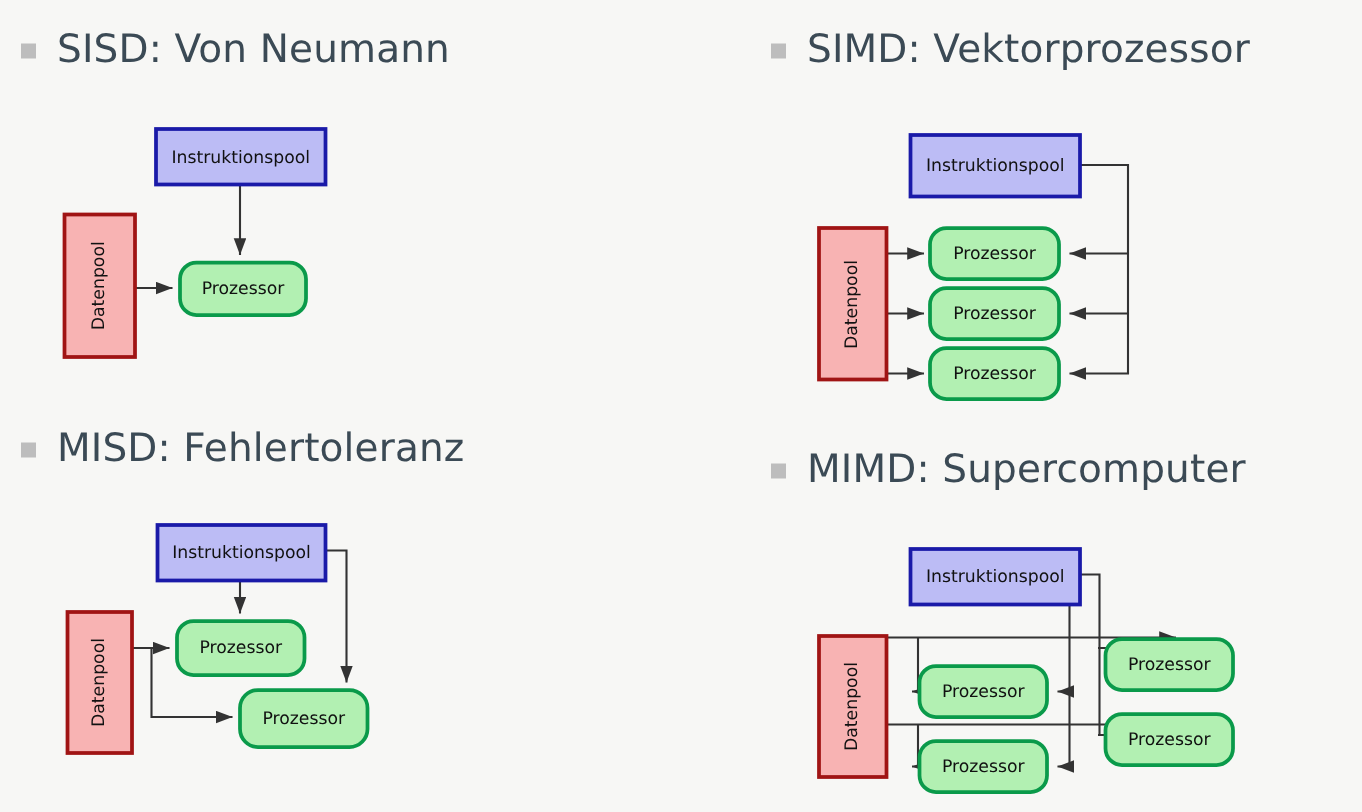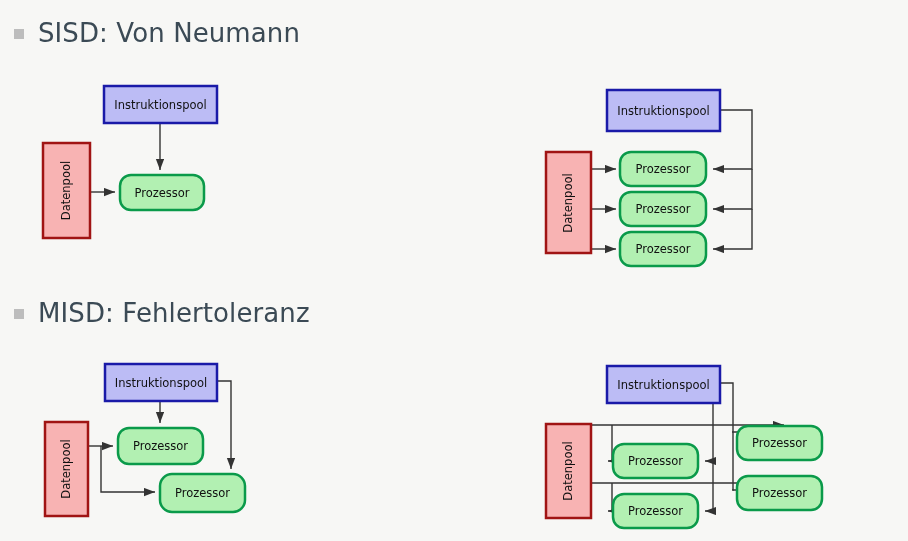--- a/index.html
+++ b/index.html
@@ -96,20 +96,24 @@
 
         <g>
           <rect x="120" y="175" width="84" height="35" rx="11" ry="11" fill="#b2f0b2" stroke="#0a9a4a" stroke-width="2.5"></rect>
           <text class="box-label" x="162" y="193">Prozessor</text>
         </g>
       </svg>
     </div>
   </div>
 
   <div class="quadrant" style="left:454px;top:0;width:454px;height:285px;">
+    <div class="heading" style="left:60px;top:20px;">
+      <span class="bullet"></span>
+      <span class="heading-text">SIMD: Vektorprozessor</span>
+    </div>
     <div class="diagram" style="left:0;top:0;">
       <svg width="454" height="285" viewBox="0 0 454 285">
         <defs>
           <marker id="arrowB" markerWidth="9" markerHeight="9" refX="8" refY="3" orient="auto" markerUnits="strokeWidth">
             <path d="M0,0 L8,3 L0,6 z" fill="#333333"></path>
           </marker>
         </defs>
 
         <path d="M266,110 L298,110 L298,169 L259,169" stroke="#333333" stroke-width="1.4" fill="none" marker-end="url(#arrowB)"></path>
         <path d="M298,169 L298,209 L259,209" stroke="#333333" stroke-width="1.4" fill="none" marker-end="url(#arrowB)"></path>
@@ -138,21 +142,21 @@
           <text class="box-label" x="209" y="209.5">Prozessor</text>
         </g>
         <g>
           <rect x="166" y="232" width="86" height="34" rx="11" ry="11" fill="#b2f0b2" stroke="#0a9a4a" stroke-width="2.5"></rect>
           <text class="box-label" x="209" y="249.5">Prozessor</text>
         </g>
       </svg>
     </div>
   </div>
 
-  <div class="quadrant" style="left:0;top:285px;width:454px;height:256px;">
+  <div class="quadrant" style="left:0;top:271px;width:454px;height:256px;">
     <div class="heading" style="left:14px;top:15px;">
       <span class="bullet"></span>
       <span class="heading-text">MISD: Fehlertoleranz</span>
     </div>
     <div class="diagram" style="left:0;top:0;">
       <svg width="454" height="256" viewBox="0 0 454 256">
         <defs>
           <marker id="arrowC" markerWidth="9" markerHeight="9" refX="8" refY="3" orient="auto" markerUnits="strokeWidth">
             <path d="M0,0 L8,3 L0,6 z" fill="#333333"></path>
           </marker>
@@ -183,20 +187,24 @@
 
         <g>
           <rect x="160" y="189" width="85" height="38" rx="12" ry="12" fill="#b2f0b2" stroke="#0a9a4a" stroke-width="2.5"></rect>
           <text class="box-label" x="202.5" y="208.5">Prozessor</text>
         </g>
       </svg>
     </div>
   </div>
 
   <div class="quadrant" style="left:454px;top:285px;width:454px;height:256px;">
+    <div class="heading" style="left:60px;top:15px;">
+      <span class="bullet"></span>
+      <span class="heading-text">MIMD: Supercomputer</span>
+    </div>
     <div class="diagram" style="left:0;top:0;">
       <svg width="454" height="256" viewBox="0 0 454 256">
         <defs>
           <marker id="arrowD" markerWidth="9" markerHeight="9" refX="8" refY="3" orient="auto" markerUnits="strokeWidth">
             <path d="M0,0 L8,3 L0,6 z" fill="#333333"></path>
           </marker>
         </defs>
 
         <path d="M266,98 L279,98 L279,147 L279,147" stroke="#333333" stroke-width="1.4" fill="none"></path>
         <path d="M279,147 L279,205 L278,205" stroke="#333333" stroke-width="1.4" fill="none"></path>

